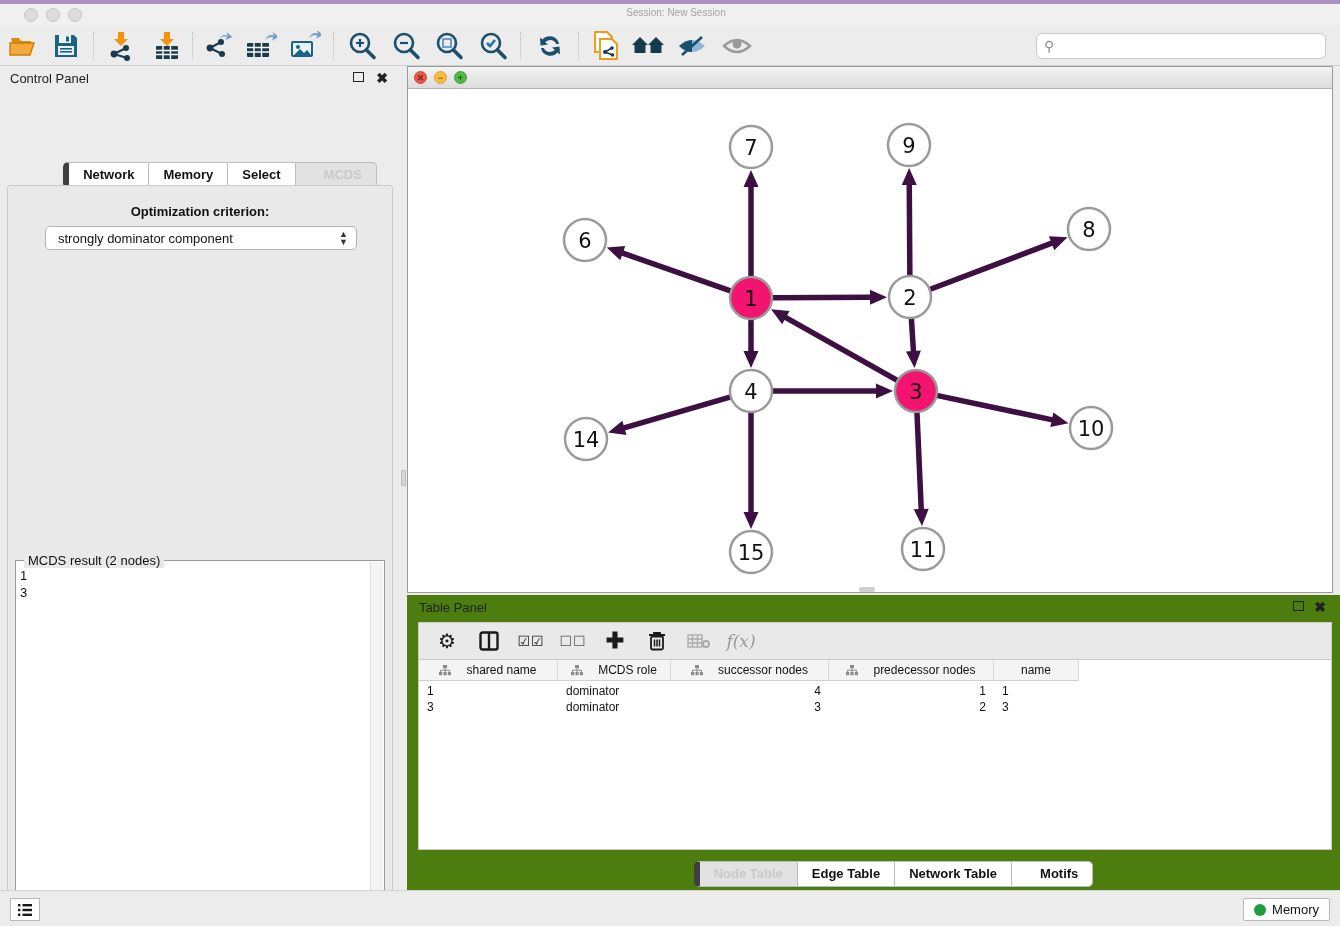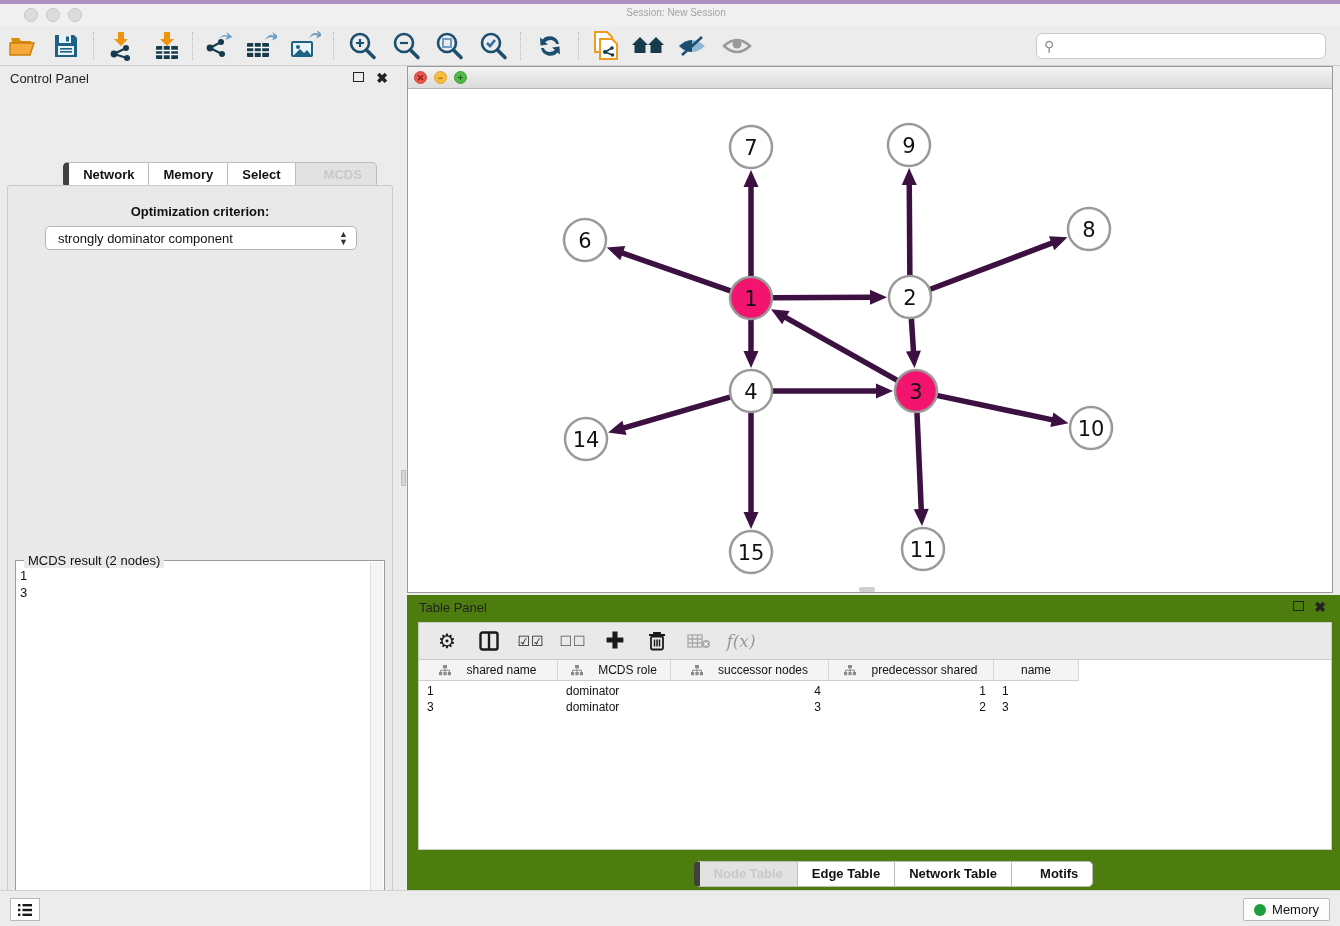--- a/index.html
+++ b/index.html
@@ -399,21 +399,21 @@
           <div class="th-cell" style="width: 165px;">
             <svg width="12" height="11" viewBox="0 0 12 11">
               <g fill="#8a8a8a">
                 <rect x="4" y="0" width="4" height="3.2"></rect>
                 <rect x="0" y="7" width="3.2" height="3.2"></rect>
                 <rect x="4.4" y="7" width="3.2" height="3.2"></rect>
                 <rect x="8.8" y="7" width="3.2" height="3.2"></rect>
               </g>
               <path d="M6 3.2 v2 M1.6 7 v-1.8 h8.8 v1.8 M6 5.2 v1.8" stroke="#8a8a8a" stroke-width="1" fill="none"></path>
             </svg>
-            <span>predecessor shared</span>
+            <span>predecessor nodes</span>
           </div>
           <div class="th-cell" style="width: 85px;">
             <span>name</span>
           </div>
         </div>
       <div id="tbl-rows">
           <div class="tbl-row" style="top: 23px;">
             <div class="td-cell" style="width: 139px; text-align: left;">1</div>
             <div class="td-cell" style="width: 113px; text-align: left;">dominator</div>
             <div class="td-cell" style="width: 158px; text-align: right;">4</div>

